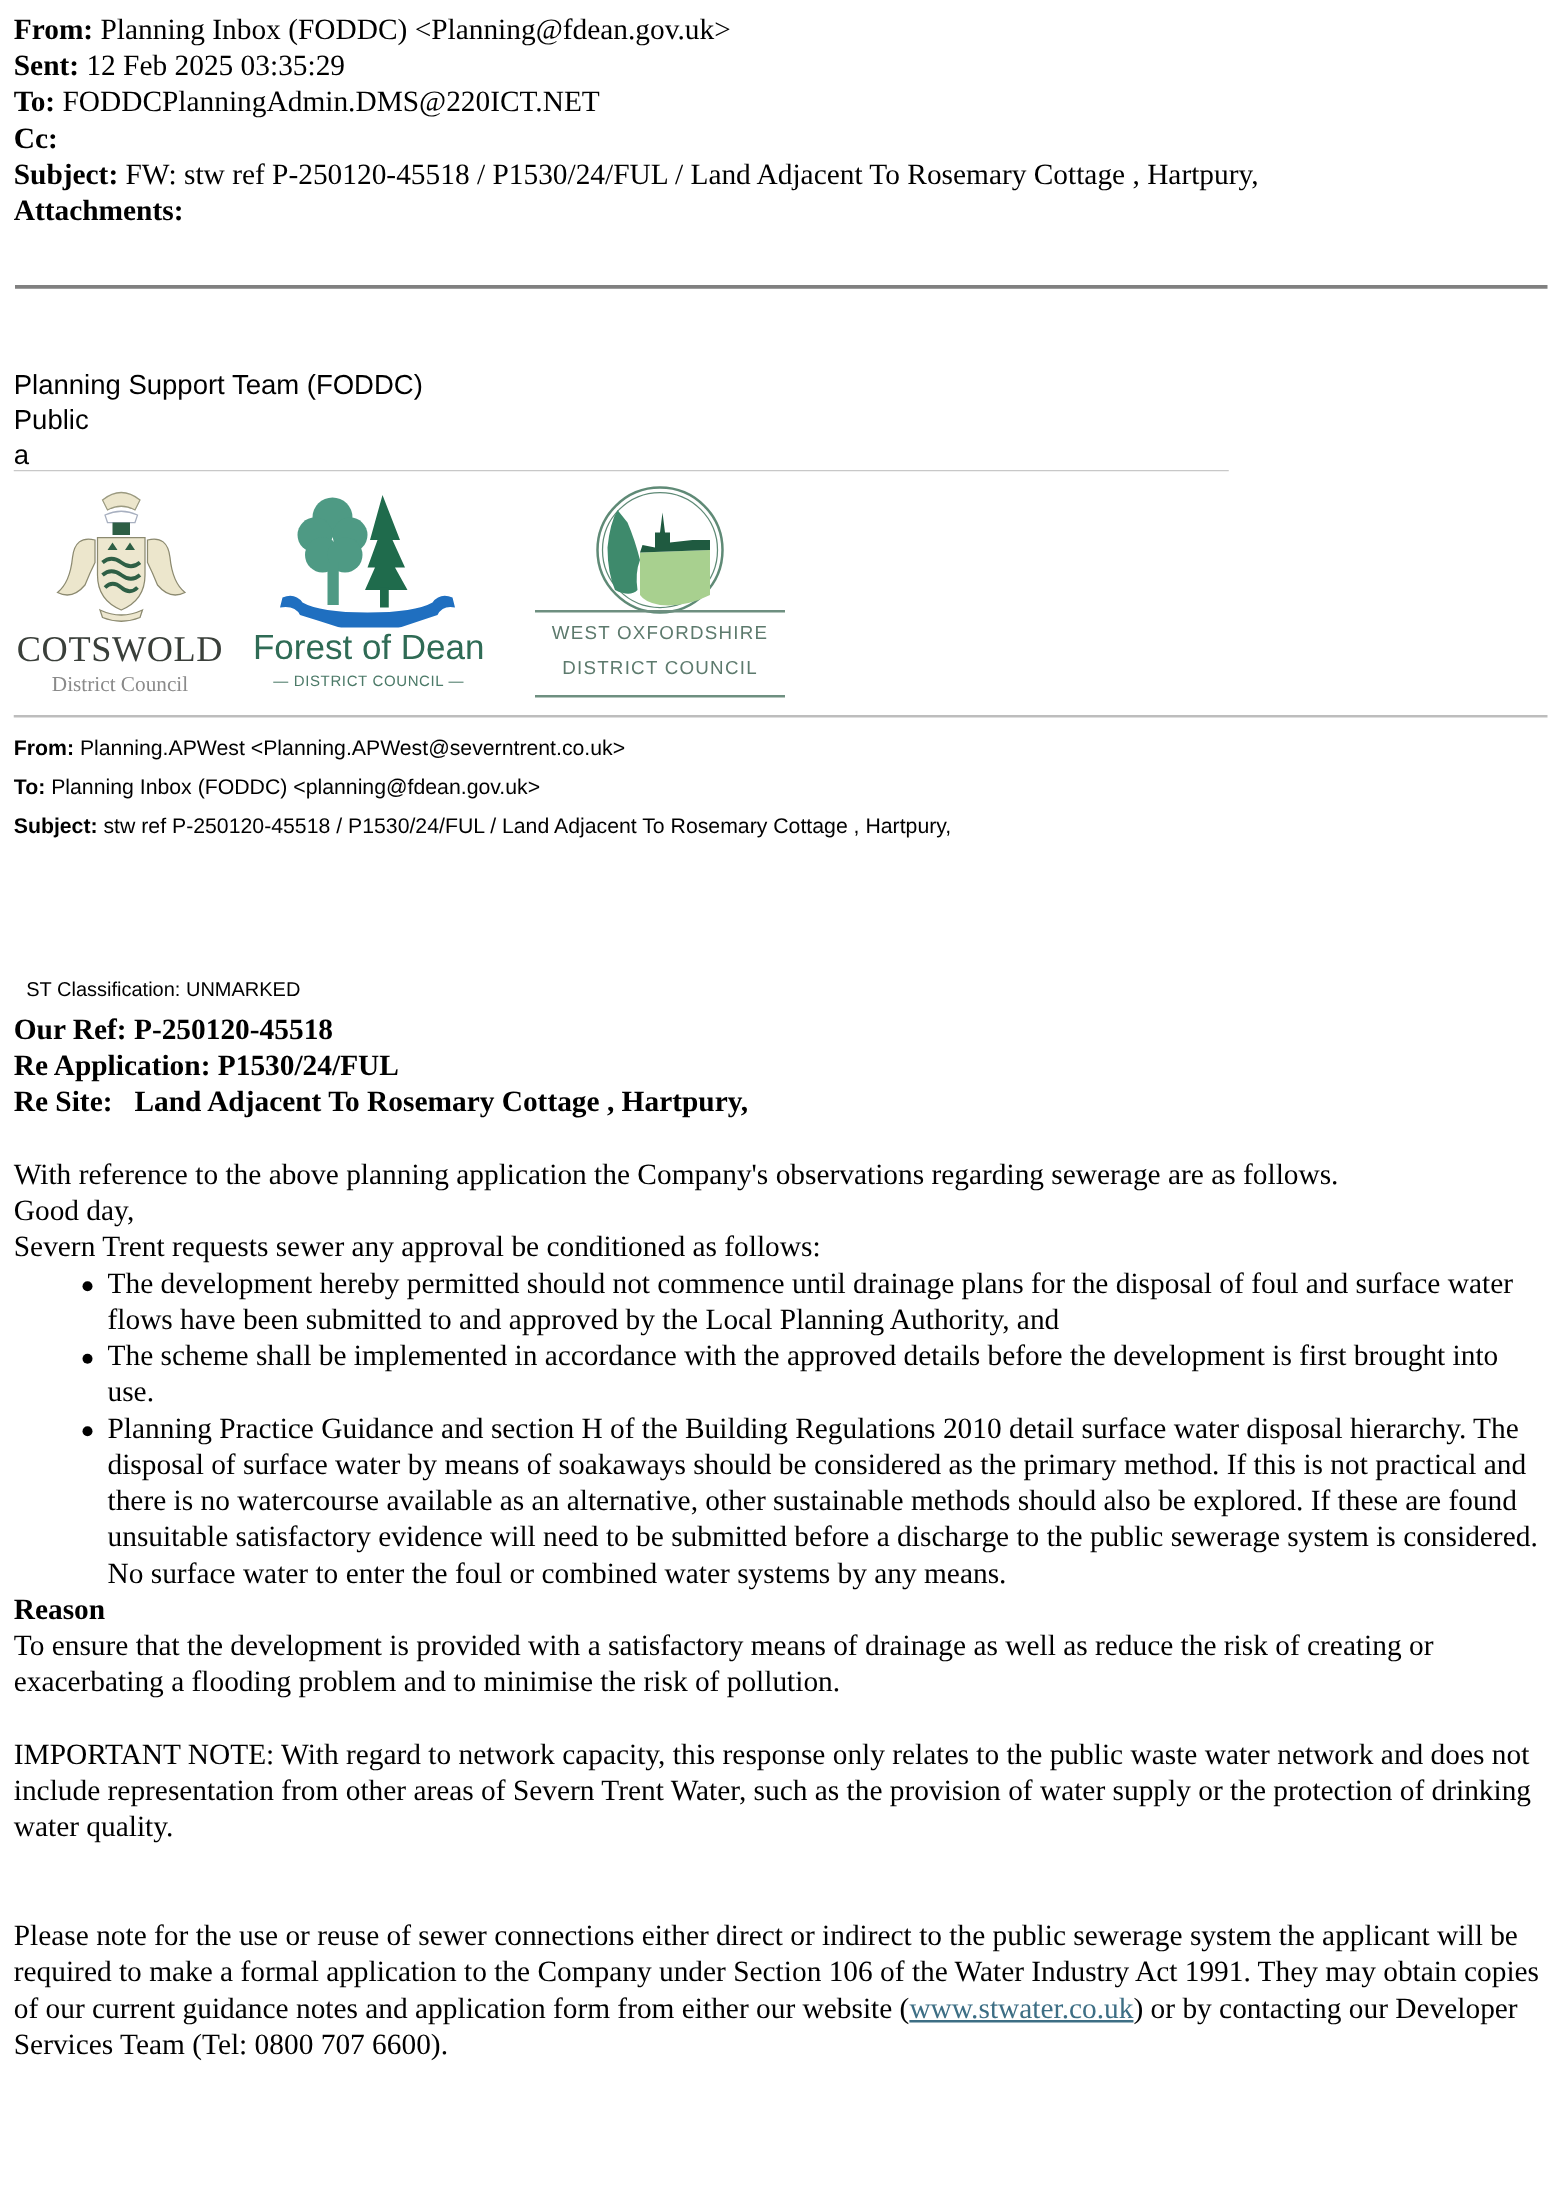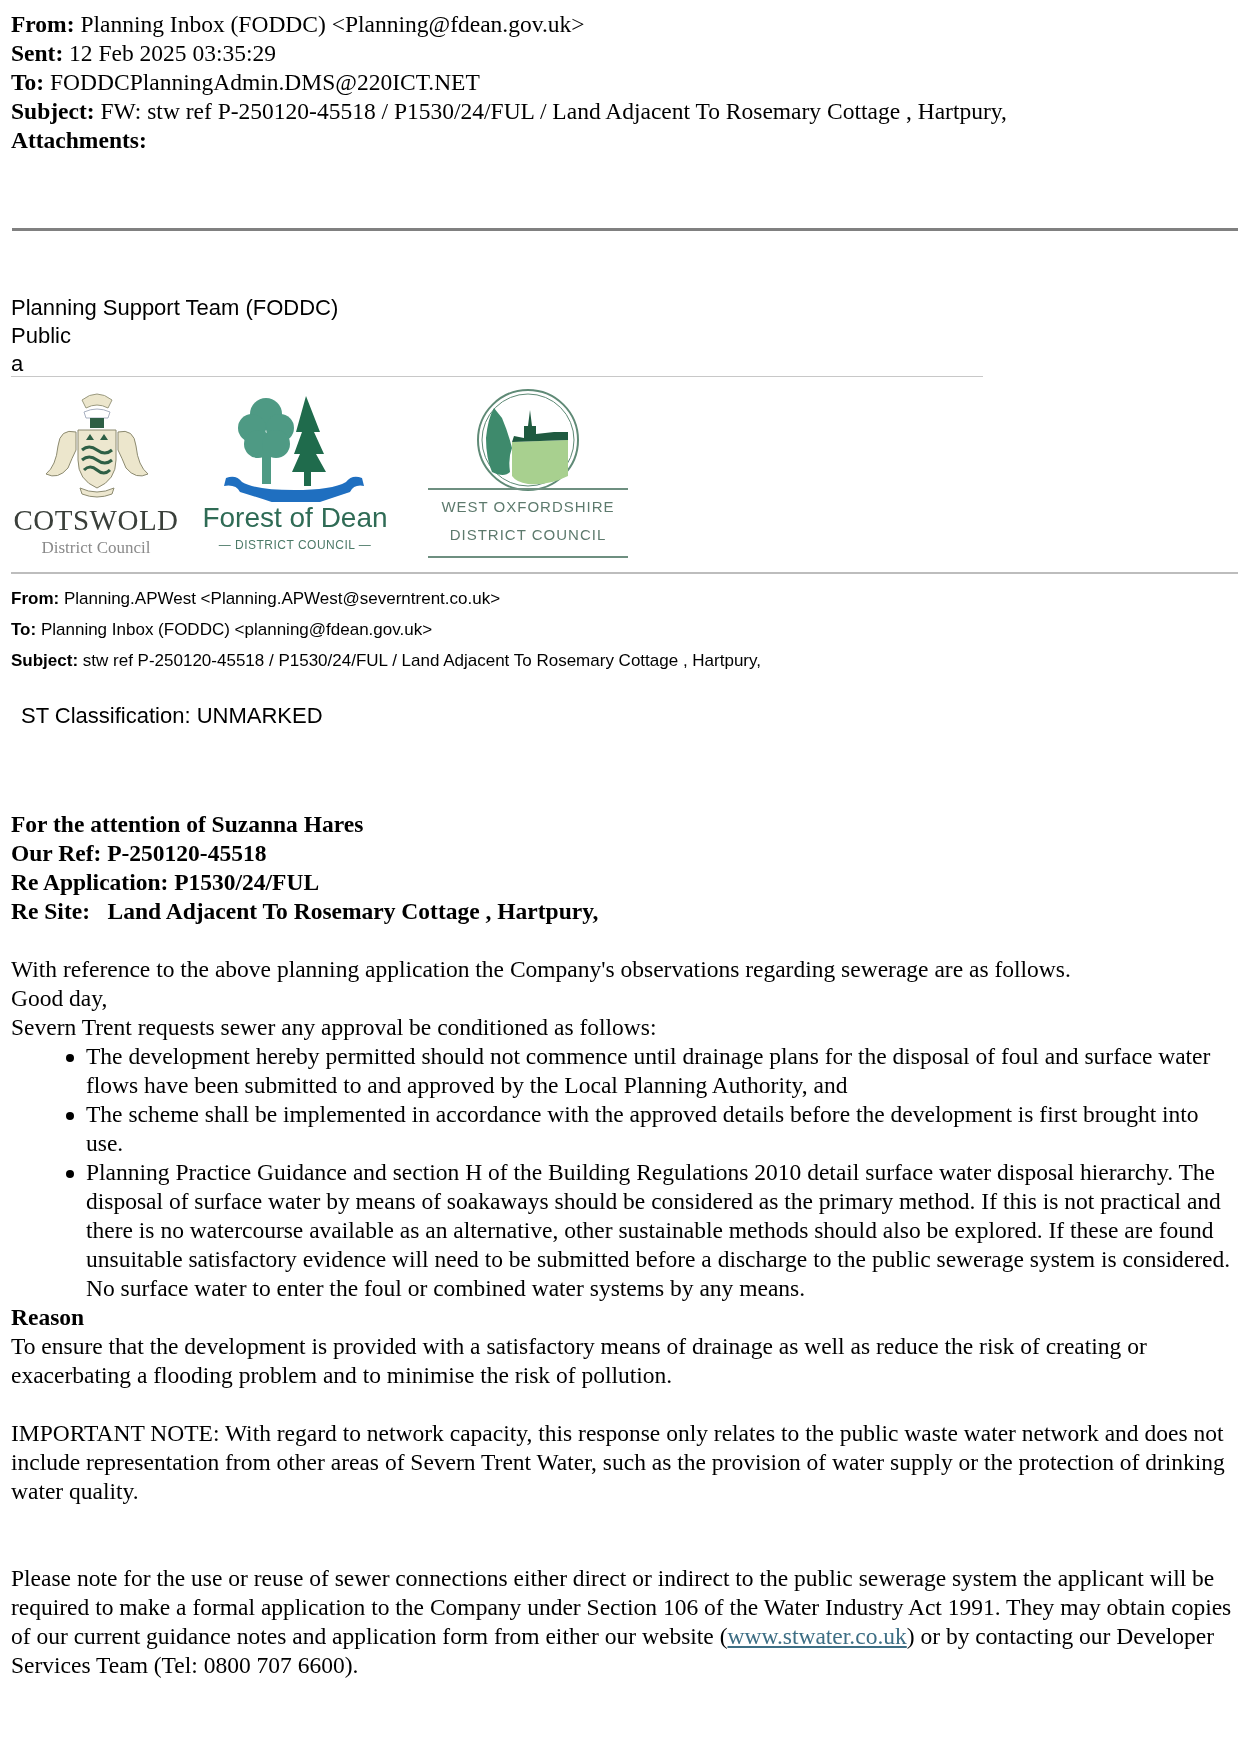--- a/index.html
+++ b/index.html
@@ -34,40 +34,41 @@
 
     .wodc-line { position: absolute; left: 0; width: 200px; height: 2px; background: #6e8f80; }
     .wodc-t1, .wodc-t2 { position: absolute; left: 0; width: 200px; text-align: center; font-family: "Liberation Sans", sans-serif; font-size: 15px; color: #5d7a6d; letter-spacing: 1px; }
     .wodc-t1 { top: 110px; }
     .wodc-t2 { top: 138px; }
 
     
     .inner-header { position: absolute; left: 11px; top: 583px; font-size: 17px; line-height: 31px; }
     .inner-header .row { white-space: nowrap; }
 
-    .classification { position: absolute; left: 21px; top: 703px; font-size: 22px; }
+    .classification { position: absolute; left: 21px; top: 784px; font-size: 16px; }
 
     
     .body-text { position: absolute; left: 11px; top: 810px; width: 1225px; font-size: 23.5px; line-height: 29px; }
     .bold-block { font-weight: bold; }
     .bold-block .row { white-space: pre; }
     .para { margin-top: 0; }
     .gap { height: 29px; }
     ul.bullets { list-style: none; margin-left: 52px; }
     ul.bullets li { position: relative; padding-left: 23px; }
     ul.bullets li::before { content: ""; position: absolute; left: 3px; top: 12px; width: 8px; height: 8px; border-radius: 50%; background: #000; }
     .link { color: #3d6e84; text-decoration: underline; }
   </style>
 </head>
 <body>
 
 <div class="outer-header serif">
   <div class="row"><b>From:</b> <span>Planning Inbox (FODDC) &lt;Planning@fdean.gov.uk&gt;</span></div>
   <div class="row"><b>Sent:</b> <span>12 Feb 2025 03:35:29</span></div>
   <div class="row"><b>To:</b> <span>FODDCPlanningAdmin.DMS@220ICT.NET</span></div>
+  <div class="row"><b>Cc:</b> <span></span></div>
   <div class="row"><b>Subject:</b> <span>FW: stw ref P-250120-45518 / P1530/24/FUL / Land Adjacent To Rosemary Cottage , Hartpury,</span></div>
   <div class="row"><b>Attachments:</b> <span></span></div>
 </div>
 
 <div class="hr-thick"></div>
 
 <div class="sig sans">
   <div>Planning Support Team (FODDC)</div>
   <div>Public</div>
   <div>a</div>
@@ -127,21 +128,20 @@
 <div class="inner-header sans">
   <div class="row"><b>From:</b> <span>Planning.APWest &lt;Planning.APWest@severntrent.co.uk&gt;</span></div>
   <div class="row"><b>To:</b> <span>Planning Inbox (FODDC) &lt;planning@fdean.gov.uk&gt;</span></div>
   <div class="row"><b>Subject:</b> <span>stw ref P-250120-45518 / P1530/24/FUL / Land Adjacent To Rosemary Cottage , Hartpury,</span></div>
 </div>
 
 <div class="classification sans">ST Classification: UNMARKED</div>
 
 <div class="body-text serif">
   <div class="bold-block">
-    <div class="row">For the attention of Suzanna Hares</div>
     <div class="row">Our Ref: P-250120-45518</div>
     <div class="row">Re Application: P1530/24/FUL</div>
     <div class="row">Re Site:   Land Adjacent To Rosemary Cottage , Hartpury,</div>
   </div>
   <div class="gap"></div>
   <div class="para">With reference to the above planning application the Company's observations regarding sewerage are as follows.</div>
   <div class="para">Good day,</div>
   <div class="para">Severn Trent requests sewer any approval be conditioned as follows:</div>
   <ul class="bullets">
     <li>The development hereby permitted should not commence until drainage plans for the disposal of foul and surface water flows have been submitted to and approved by the Local Planning Authority, and</li>

